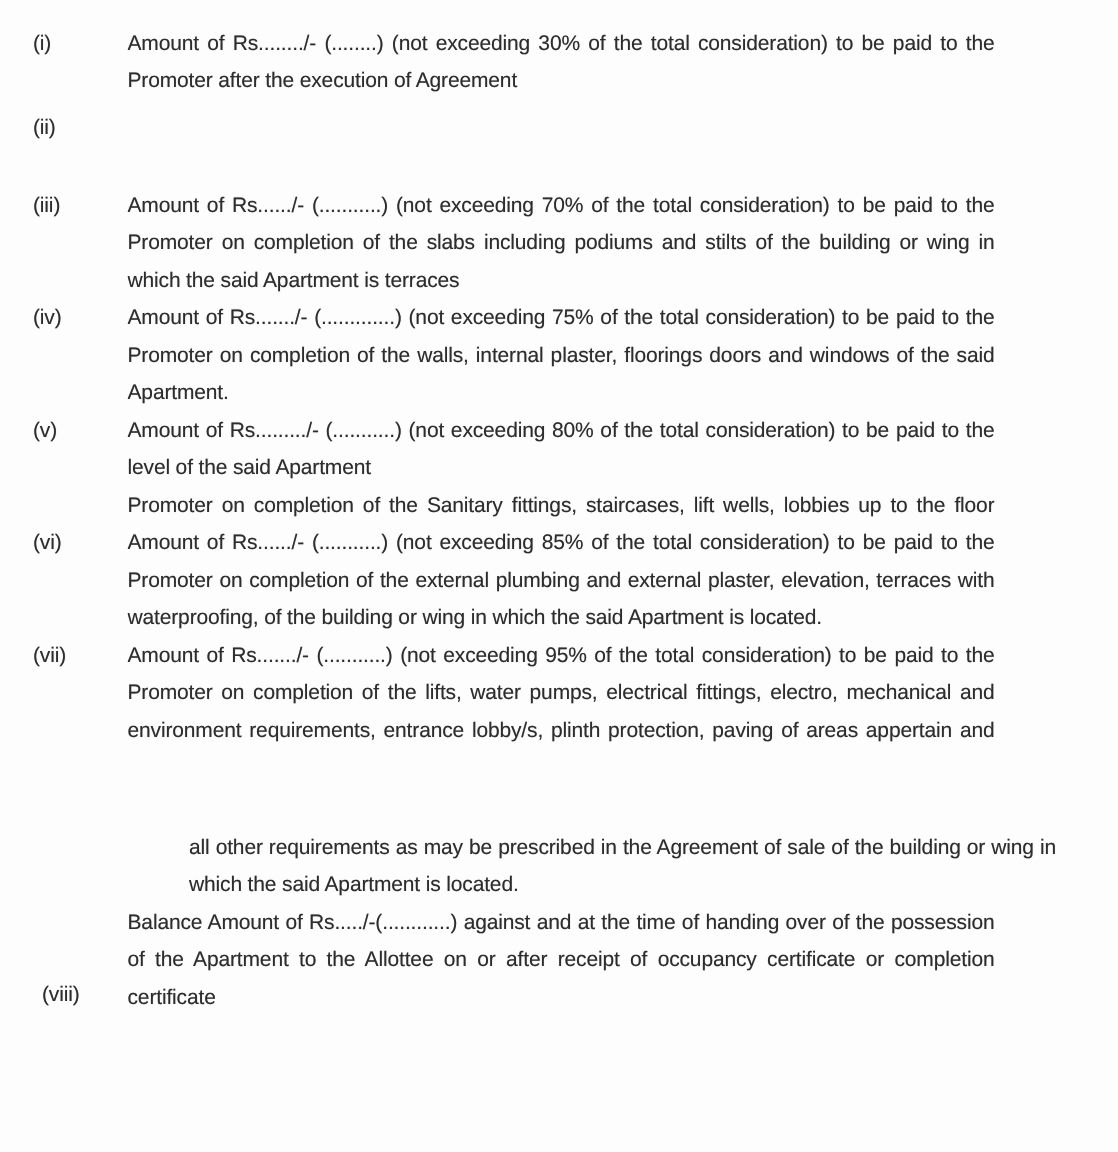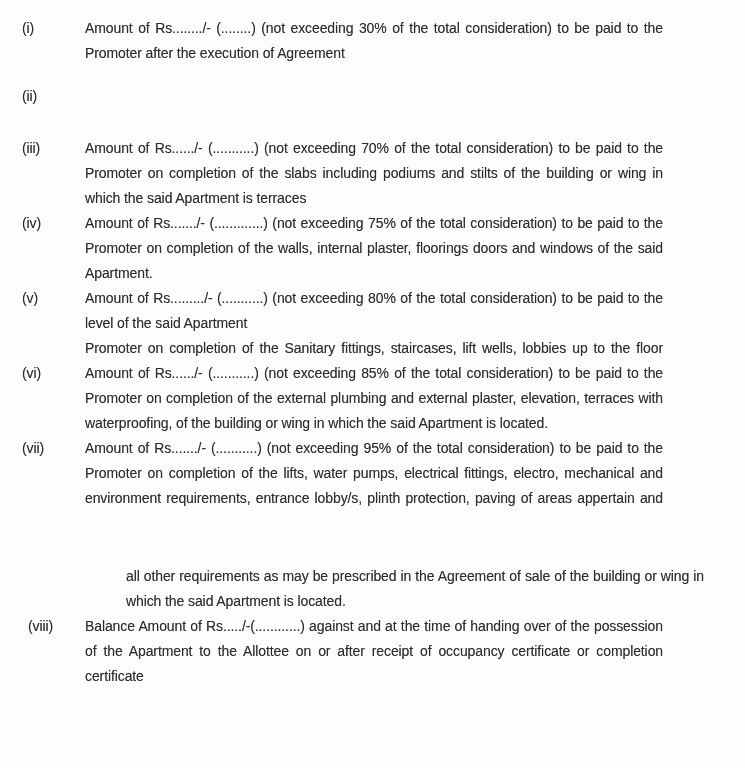--- a/index.html
+++ b/index.html
@@ -23,24 +23,24 @@
     overflow: hidden;
   }
   .doc-list {
     width: 745px;
   }
   .doc-item {
     display: flex;
     align-items: flex-start;
   }
   
-  .doc-item:nth-child(2) { margin-top: 18px; gap: 32px; }   
+  .doc-item:nth-child(2) { margin-top: 6px; gap: 32px; }   
   .doc-item:nth-child(3) { margin-top: 27px; }  
   .doc-item:nth-child(8) { margin-top: 53px; justify-content: center; }  
-  .doc-item:nth-child(9) .marker { padding-left: 28px; } 
+  .doc-item:nth-child(9) .marker { padding-left: 28px; margin-top: 48px; } 
 
   .marker {
     flex: 0 0 85px;
     box-sizing: border-box;
     padding-left: 22px;
     font-size: 14px;
     line-height: 25px;
     letter-spacing: -0.1px;
     text-shadow: 0 0 0.5px rgba(45,45,45,0.45);
   }

